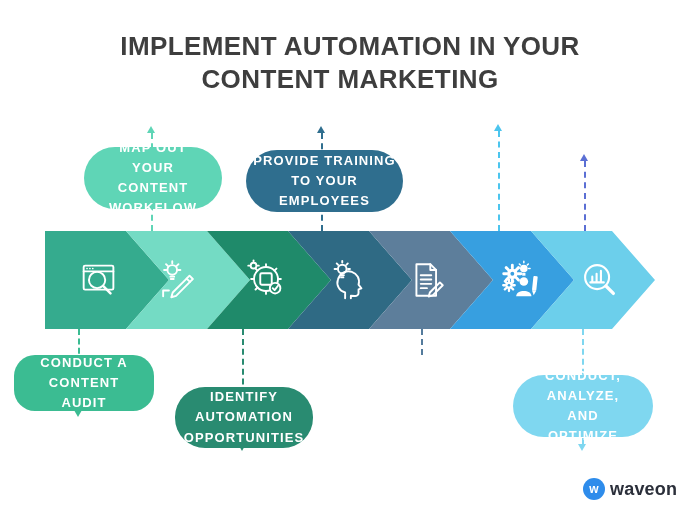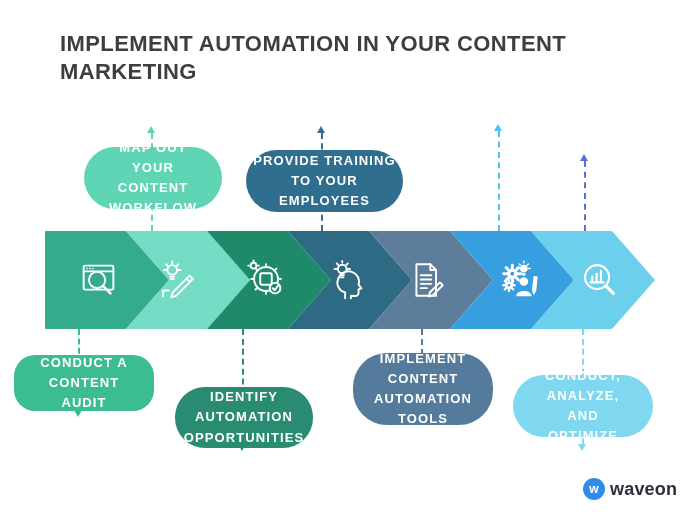--- a/index.html
+++ b/index.html
@@ -1,19 +1,19 @@
 <!DOCTYPE html>
 <html><head>
 <meta charset="utf-8">
 <style>
   html,body{margin:0;padding:0;background:#fff;}
   #canvas{position:relative;width:700px;height:525px;background:#ffffff;overflow:hidden;
           font-family:"Liberation Sans", sans-serif;}
   .title{position:absolute;top:30px;left:50%;transform:translateX(-50%);width:580px;
-         text-align:left;font-size:22px;font-weight:800;color:#3e3e3e;
+         text-align:center;font-size:26px;font-weight:800;color:#3e3e3e;
          line-height:1.28;letter-spacing:.4px;}
   
   .s1{--c:#3bbc92;--seg:#35ab8e;} .s2{--c:#5fd5b6;--seg:#74dbc4;}
   .s3{--c:#298b71;--seg:#1f8a6a;} .s4{--c:#2f6e8e;--seg:#2f6a84;}
   .s5{--c:#547b9c;--seg:#5d7e9b;} .s6{--c:#4cc5ee;--seg:#379fe0;}
   .s7{--c:#7fd7f0;--seg:#6ccfeb;} .sp{--c:#5b6fd4;}
   
   .conn{position:absolute;width:0;border-left:2px dashed var(--c);z-index:1;}
   .arrow{position:absolute;width:0;height:0;z-index:1;}
   .arrow.up{border-left:4.5px solid transparent;border-right:4.5px solid transparent;
@@ -79,21 +79,20 @@
 
   <div class="conn s5" style="left:421px;top:329px;height:26px;"></div>
 
   <div class="conn s7" style="left:582px;top:329px;height:115px;"></div>
   <div class="arrow down s7" style="left:578px;top:444px;"></div>
 
   <div class="pill s2" id="pill-map">MAP OUT YOUR CONTENT WORKFLOW</div>
   <div class="pill s4" id="pill-provide">PROVIDE TRAINING TO YOUR EMPLOYEES</div>
   <div class="pill s1" id="pill-conduct">CONDUCT A CONTENT AUDIT</div>
   <div class="pill s3" id="pill-identify">IDENTIFY AUTOMATION OPPORTUNITIES</div>
-  <div class="pill s5" id="pill-implement">IMPLEMENT CONTENT AUTOMATION TOOLS</div>
   <div class="pill s7" id="pill-monitor">CONDUCT, ANALYZE, AND OPTIMIZE</div>
 
   <div class="band">
 
     <div class="seg first p1 s1">
       <span class="n1">
         <svg width="46" height="46" viewBox="0 0 48 48" fill="none" stroke="#fff" stroke-width="2" stroke-linecap="round" stroke-linejoin="round">
           <rect x="8" y="9" width="31" height="25" rx="1.5"></rect>
           <line x1="8" y1="15" x2="39" y2="15"></line>
           <circle cx="11.5" cy="12" r="0.9" fill="#fff" stroke="none"></circle>

